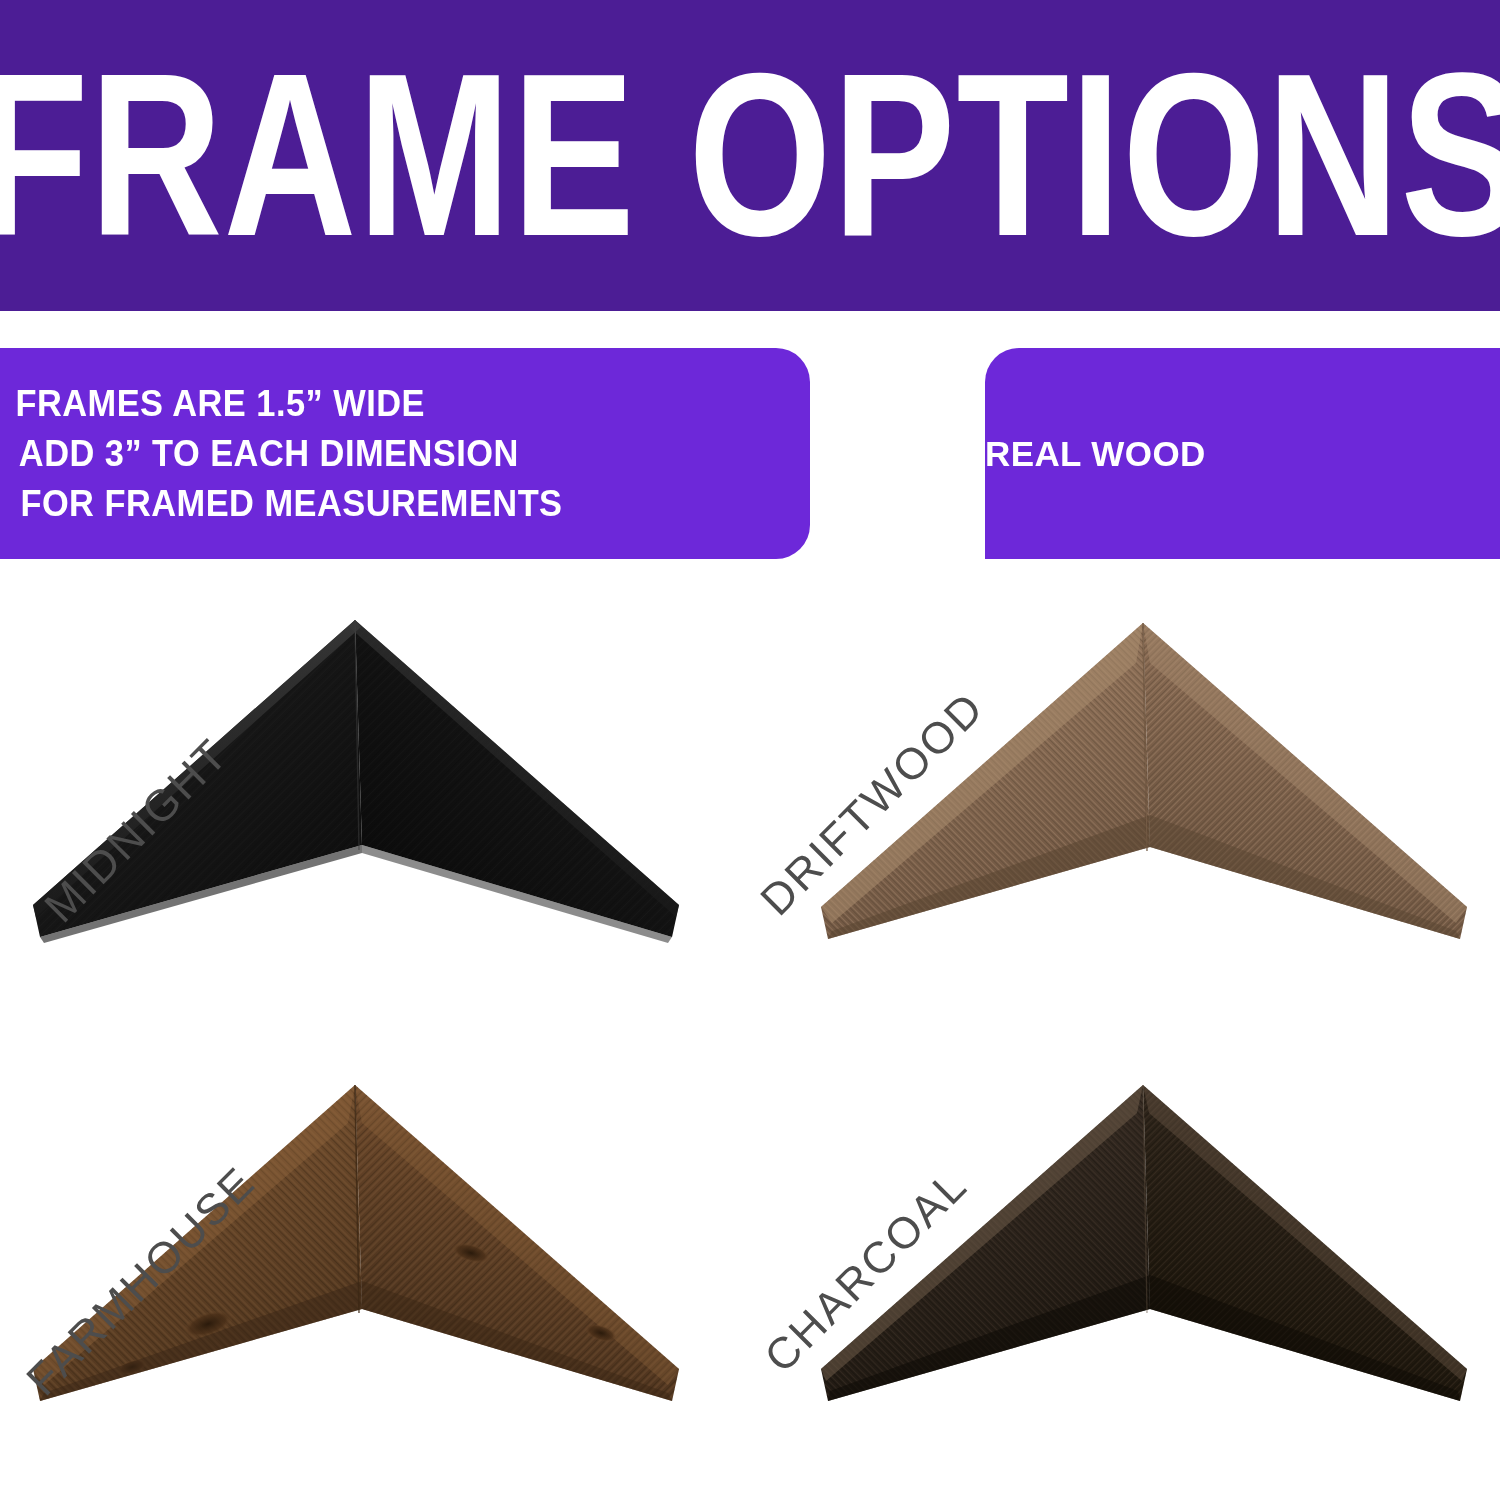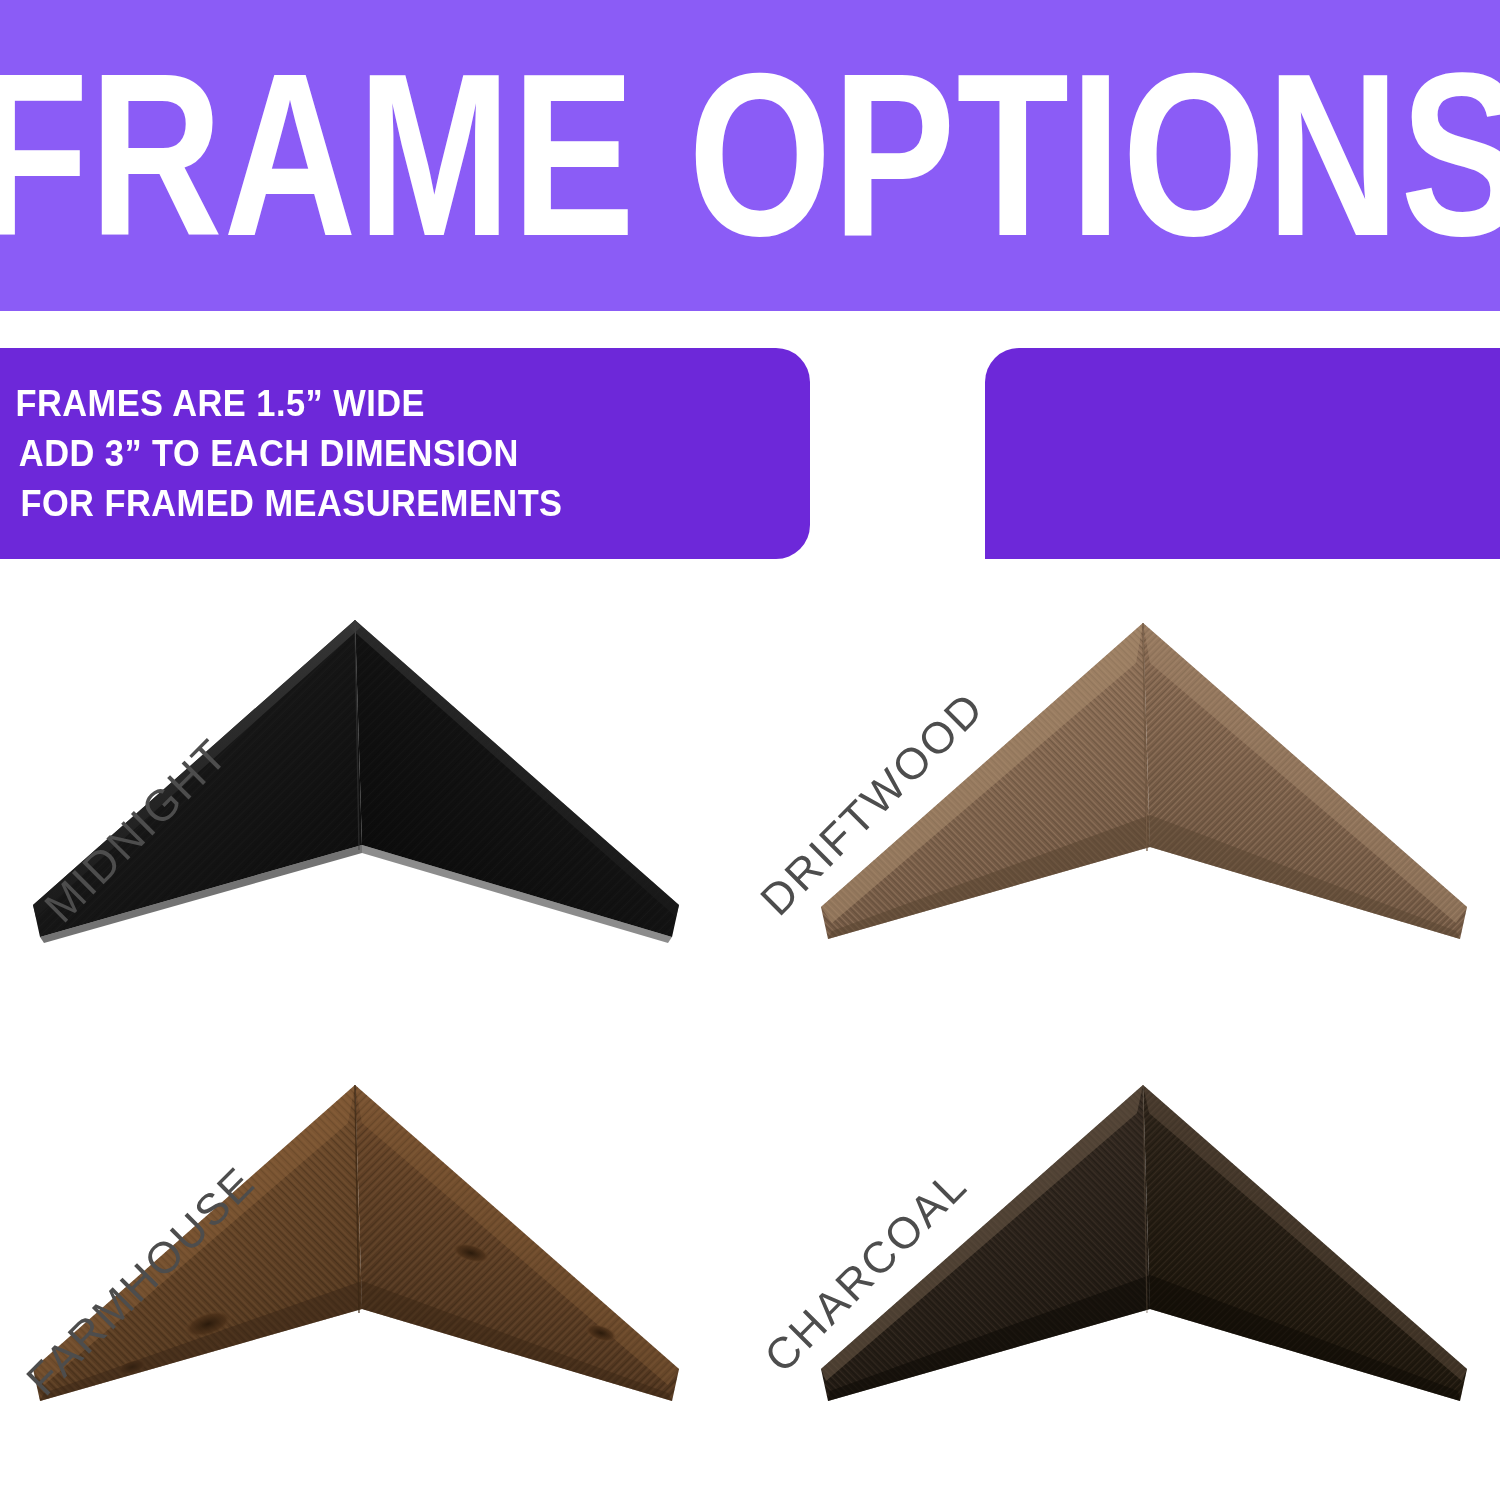--- a/index.html
+++ b/index.html
@@ -7,21 +7,21 @@
     width:1500px;height:1500px;
     background:#ffffff;
     font-family:"Liberation Sans",sans-serif;
     overflow:hidden;
     position:relative;
   }
 
   
   .header-banner{
     position:absolute;left:0;top:0;width:1500px;height:311px;
-    background:#8b5cf6;
+    background:#4c1d95;
     display:flex;align-items:center;justify-content:center;
   }
   .header-title{
     color:#ffffff;
     font-family:"Liberation Sans",sans-serif;
     font-weight:700;
     font-size:190px;
     line-height:1;
     letter-spacing:1px;
     transform:scaleX(0.97) scaleY(1.22);
@@ -107,20 +107,21 @@
   <div class="header-title">FRAME OPTIONS</div>
 </div>
 
 <div class="info-box info-box-left">
   <span class="info-line">FRAMES ARE 1.5” WIDE</span>
   <span class="info-line">ADD 3” TO EACH DIMENSION</span>
   <span class="info-line">FOR FRAMED MEASUREMENTS</span>
 </div>
 
 <div class="info-box info-box-right">
+  <span class="info-line">REAL WOOD</span>
 </div>
 
 <div class="frame-grid">
 
   <div class="frame-cell cell-0">
     <svg class="frame-svg" viewBox="0 0 750 462">
       <defs>
         <linearGradient id="g0L" x1="0" y1="0" x2="1" y2="1">
           <stop offset="0%" stop-color="#2c2c2c"></stop>
             <stop offset="45%" stop-color="#171717"></stop>

